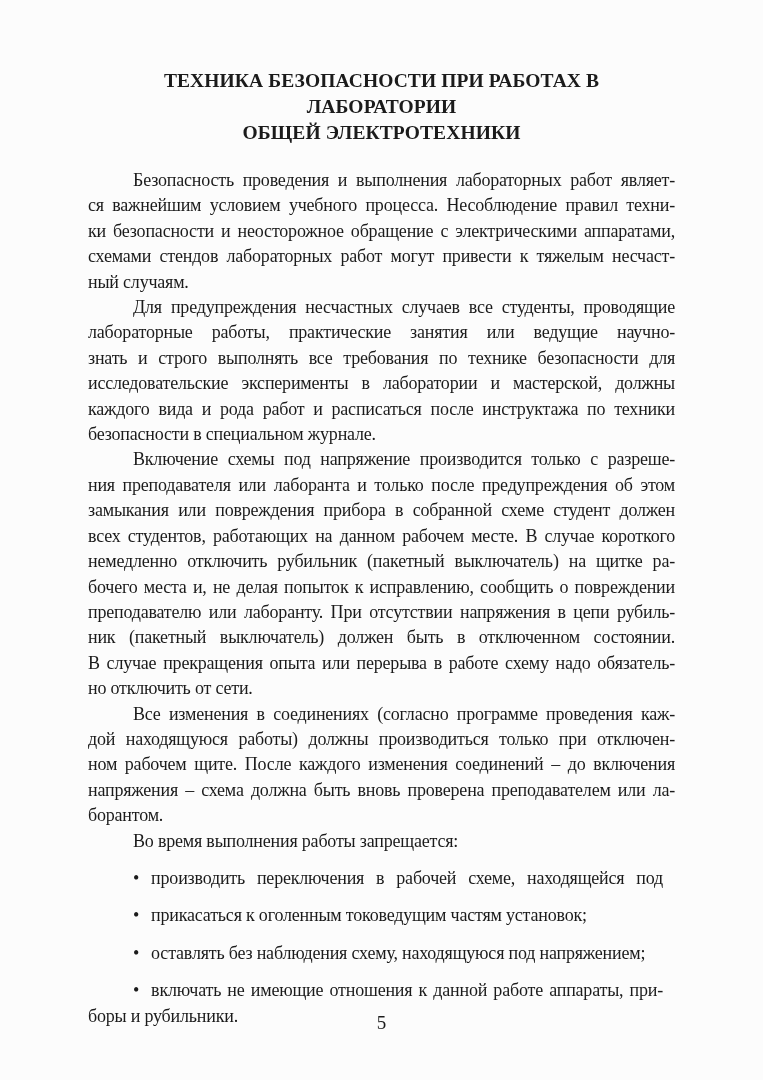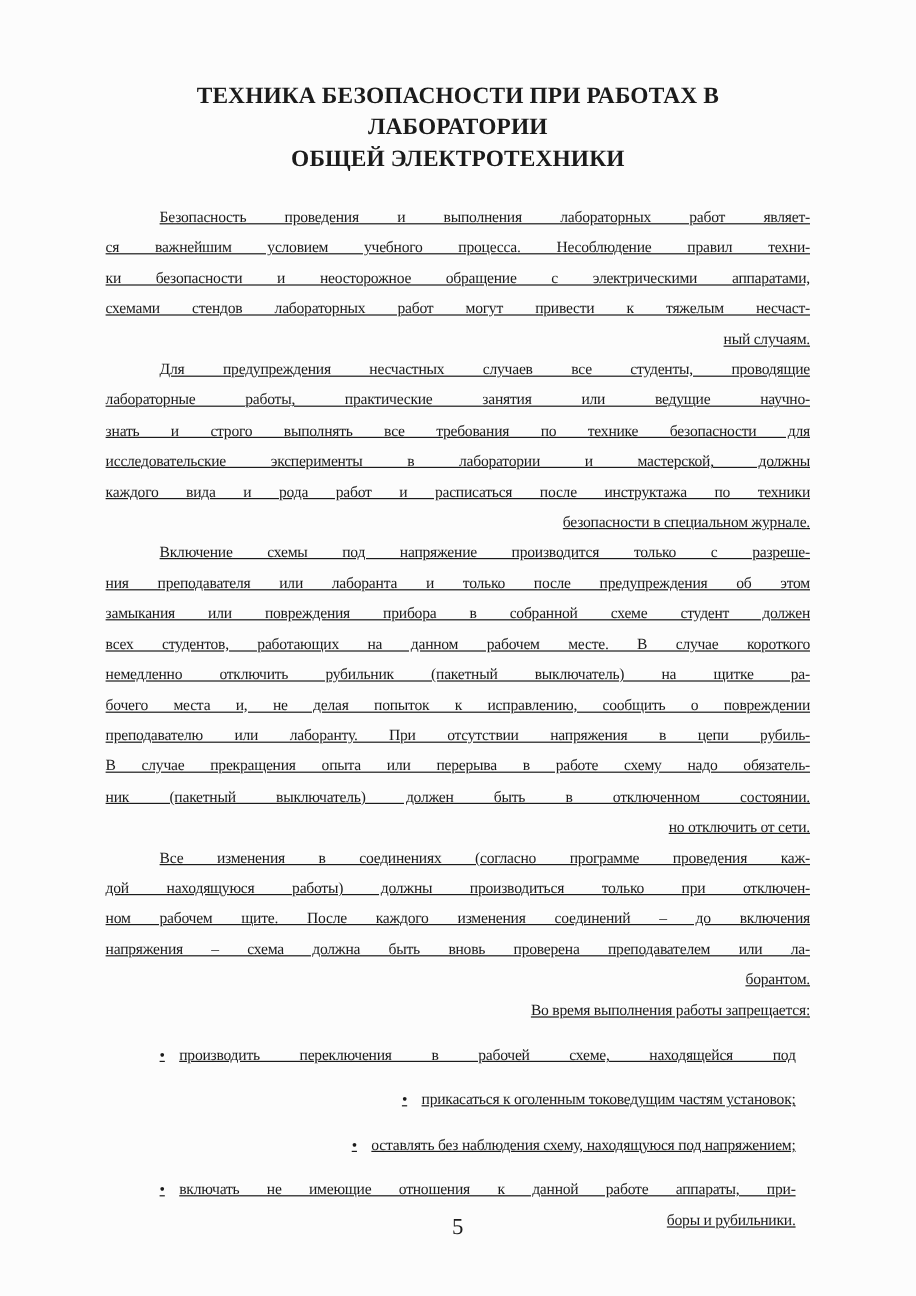--- a/index.html
+++ b/index.html
@@ -23,30 +23,29 @@
   }
   .title {
     margin: 0 0 22px 0;
     font-size: 19.5px;
     font-weight: bold;
     line-height: 26px;
     text-align: center;
     letter-spacing: 0.1px;
   }
   .doc-body {
-    font-size: 13px;
+    font-size: 18px;
     line-height: 25.4px;
     letter-spacing: -0.2px;
-    text-decoration: underline;
   }
   .block {
     margin: 0;
   }
   .line {
-    text-align: right;
+    text-align: left;
   }
   .line.just {
     text-align: justify;
     text-align-last: justify;
     text-justify: inter-word;
   }
   .line.indent {
     padding-left: 45px;
   }
   .bullet {
@@ -89,22 +88,22 @@
         <div class="line">безопасности в специальном журнале.</div>
       </div>
       <div class="block paragraph">
         <div class="line indent just">Включение схемы под напряжение производится только с разреше-</div>
         <div class="line just">ния преподавателя или лаборанта и только после предупреждения об этом</div>
         <div class="line just">замыкания или повреждения прибора в собранной схеме студент должен</div>
         <div class="line just">всех студентов, работающих на данном рабочем месте. В случае короткого</div>
         <div class="line just">немедленно отключить рубильник (пакетный выключатель) на щитке ра-</div>
         <div class="line just">бочего места и, не делая попыток к исправлению, сообщить о повреждении</div>
         <div class="line just">преподавателю или лаборанту. При отсутствии напряжения в цепи рубиль-</div>
+        <div class="line just">ник (пакетный выключатель) должен быть в отключенном состоянии.</div>
         <div class="line just">В случае прекращения опыта или перерыва в работе схему надо обязатель-</div>
-        <div class="line just">ник (пакетный выключатель) должен быть в отключенном состоянии.</div>
         <div class="line">но отключить от сети.</div>
       </div>
       <div class="block paragraph">
         <div class="line indent just">Все изменения в соединениях (согласно программе проведения каж-</div>
         <div class="line just">дой находящуюся работы) должны производиться только при отключен-</div>
         <div class="line just">ном рабочем щите. После каждого изменения соединений – до включения</div>
         <div class="line just">напряжения – схема должна быть вновь проверена преподавателем или ла-</div>
         <div class="line">борантом.</div>
       </div>
       <div class="block paragraph">

